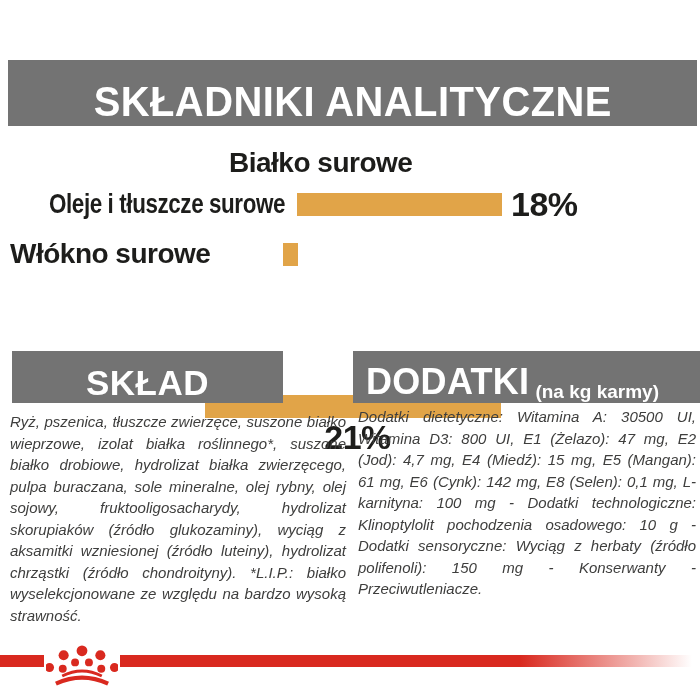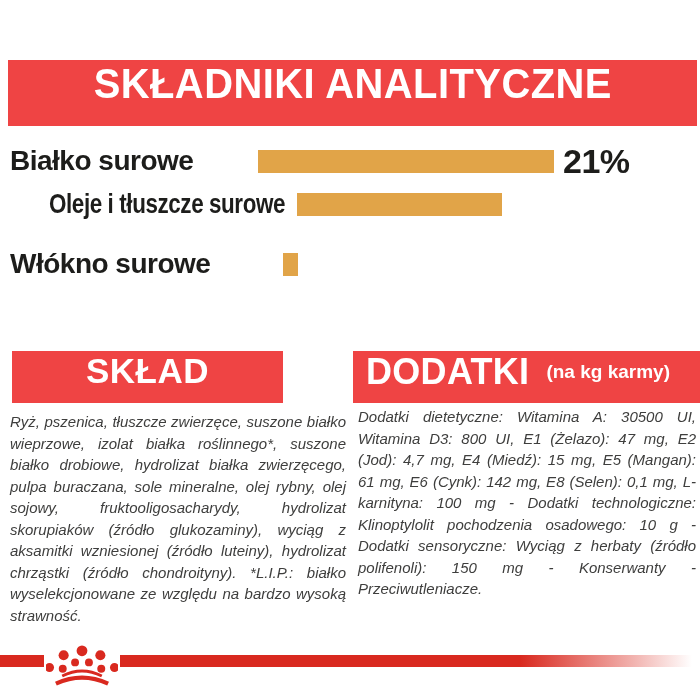--- a/index.html
+++ b/index.html
@@ -1,34 +1,34 @@
 <!DOCTYPE html>
 <html><head>
 <meta charset="utf-8">
 <style>
   html,body{margin:0;padding:0;}
   body{width:700px;height:700px;position:relative;background:#ffffff;
        font-family:"Liberation Sans",sans-serif;overflow:hidden;}
   .abs{position:absolute;}
 
   
-  .banner{background:#ef4444;color:#ffffff;font-weight:bold;
-          display:flex;align-items:flex-start;justify-content:center;}
+  .banner{background:#737373;color:#ffffff;font-weight:bold;
+          display:flex;align-items:flex-end;justify-content:center;}
   .banner-top{left:8px;top:60px;width:689px;height:66px;font-size:42px;
               letter-spacing:.5px;transform-origin:center;}
   .banner-top .t{transform:scaleX(.95);white-space:nowrap;}
   .banner-sklad{left:12px;top:351px;width:271px;height:52px;font-size:35px;letter-spacing:.5px;}
   .banner-dodatki{left:353px;top:351px;width:364px;height:52px;
                   justify-content:flex-start;padding-left:13px;box-sizing:border-box;}
   .banner-dodatki .big{font-size:36px;letter-spacing:.3px;}
-  .banner-dodatki .small{font-size:19px;margin-left:17px;padding-top:10px;white-space:nowrap;}
+  .banner-dodatki .small{font-size:19px;margin-left:6px;padding-top:10px;white-space:nowrap;}
 
   
   .chart-row{left:10px;width:686px;height:28px;display:flex;align-items:center;}
-  .row1{top:147px;} .row2{top:190px;margin-left:39px;} .row3{top:250px;gap:25px;}
+  .row1{top:147px;flex-direction:column;} .row2{top:190px;margin-left:39px;} .row3{top:240px;gap:25px;}
   .chart-label{width:248px;flex:0 0 248px;font-weight:bold;color:#1D1D1B;
                font-size:28px;white-space:nowrap;letter-spacing:-.5px;}
   .chart-label.condensed{transform:scaleX(.8);transform-origin:left center;}
   .bar{height:23px;background:#E1A448;flex:0 0 auto;}
   .pct{font-weight:bold;color:#1D1D1B;font-size:34px;margin-left:9px;letter-spacing:-.5px;}
 
   
   .bodycol{font-size:15px;line-height:21.5px;color:#3E3E3D;text-align:justify;font-style:italic;}
   .col-left{left:10px;top:411px;width:336px;}
   .col-right{left:358px;top:406px;width:338px;}
@@ -47,20 +47,21 @@
 </div>
 
 <div class="abs chart-row row1">
   <span class="chart-label">Białko surowe</span>
   <span class="bar" style="width: 296px; background: rgb(225, 164, 72);"></span>
   <span class="pct">21%</span>
 </div>
 <div class="abs chart-row row2">
   <span class="chart-label condensed">Oleje i tłuszcze surowe</span>
   <span class="bar" style="width: 205px; background: rgb(225, 164, 72);"></span>
+  <span class="pct">18%</span>
 </div>
 <div class="abs chart-row row3">
   <span class="chart-label">Włókno surowe</span>
   <span class="bar" style="width: 15px; background: rgb(225, 164, 72);"></span>
 </div>
 
 <div class="abs banner banner-sklad">
   <span>SKŁAD</span>
 </div>
 <div class="abs banner banner-dodatki">

